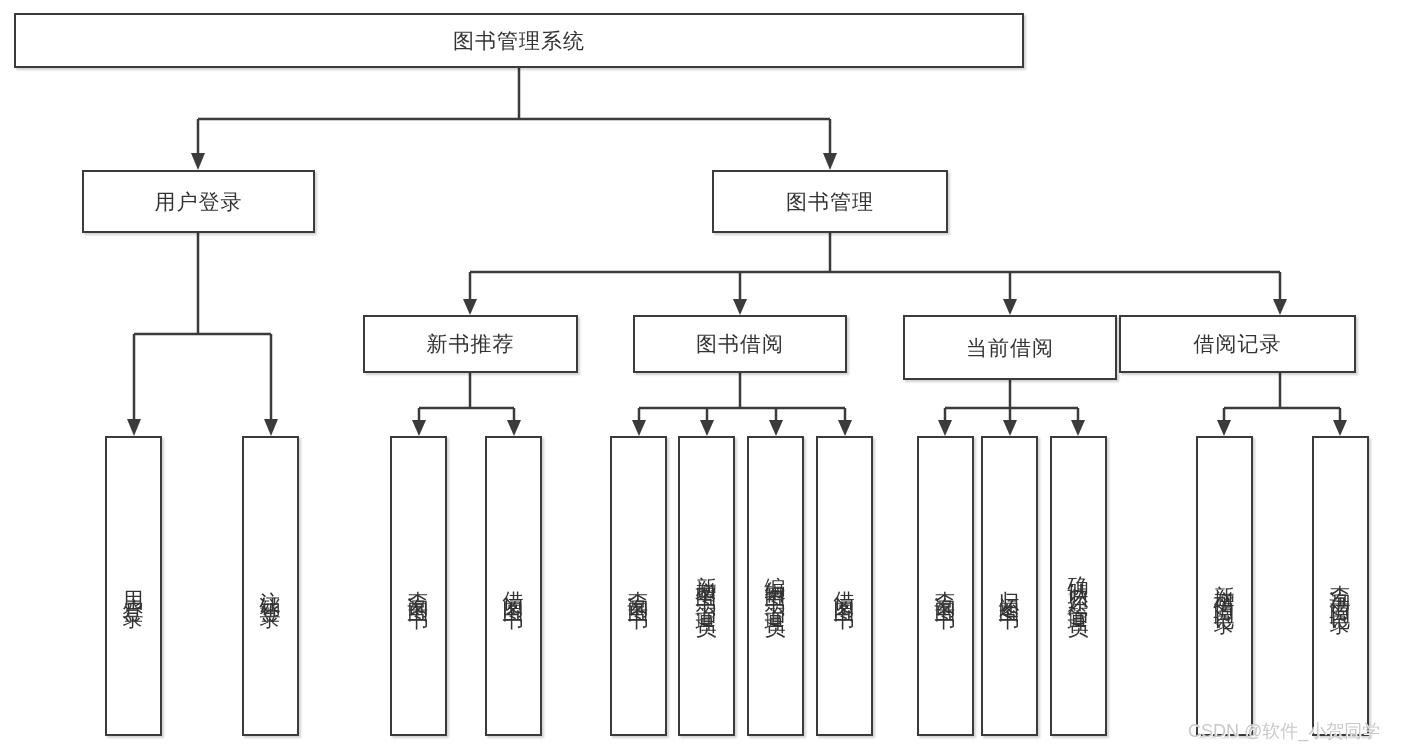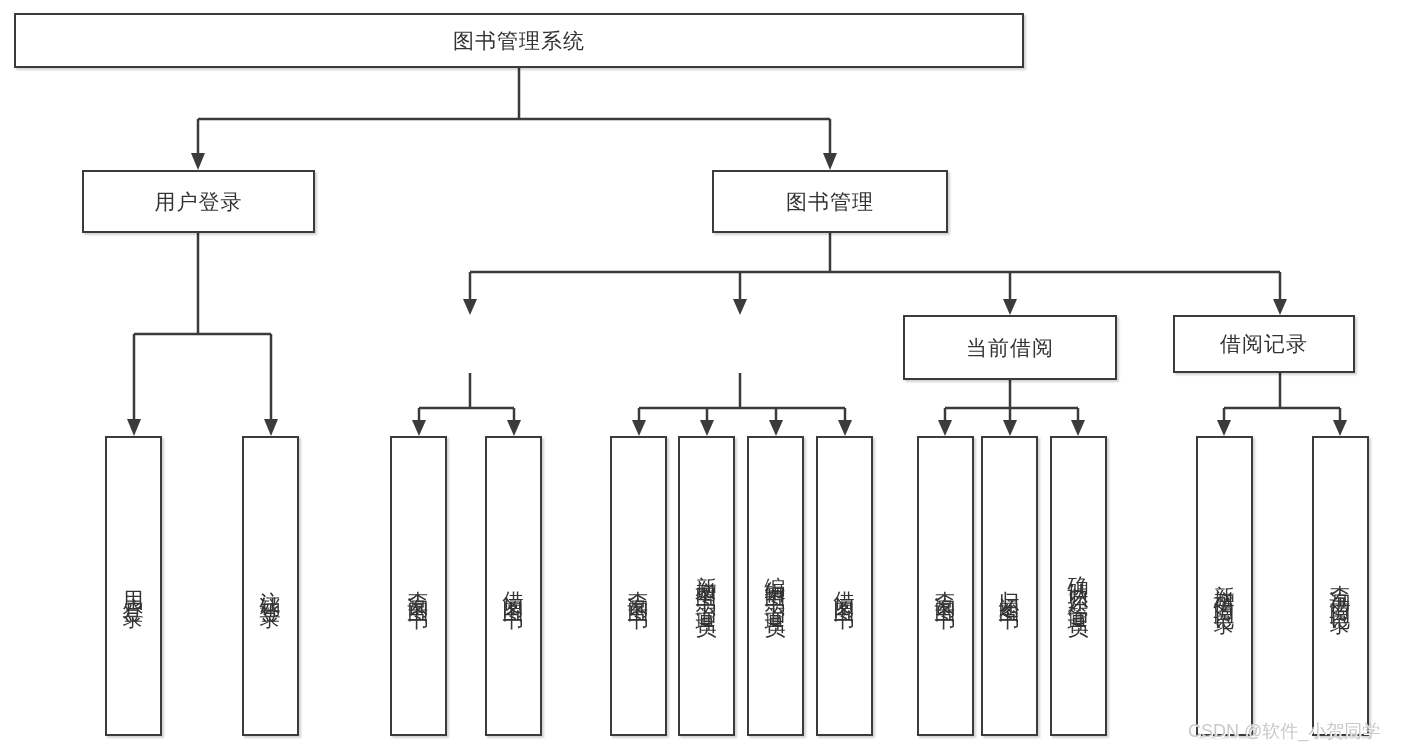--- a/index.html
+++ b/index.html
@@ -122,24 +122,30 @@
     <span class="h-label">图书管理系统</span>
   </div>
 
   <div class="box" style="left:82px;top:170px;width:233px;height:63px;">
     <span class="h-label">用户登录</span>
   </div>
   <div class="box" style="left:712px;top:170px;width:236px;height:63px;">
     <span class="h-label">图书管理</span>
   </div>
 
+  <div class="box" style="left:363px;top:315px;width:215px;height:58px;">
+    <span class="h-label">新书推荐</span>
+  </div>
+  <div class="box" style="left:633px;top:315px;width:214px;height:58px;">
+    <span class="h-label">图书借阅</span>
+  </div>
   <div class="box" style="left:903px;top:315px;width:214px;height:65px;">
     <span class="h-label">当前借阅</span>
   </div>
-  <div class="box" style="left:1173px;top:315px;width:182px;height:58px;text-align:center;">
+  <div class="box" style="left:1119px;top:315px;width:237px;height:58px;text-align:center;">
     <span class="h-label">借阅记录</span>
   </div>
 
   <div class="box leaf" style="left:105px;">
     <span class="v-label">用户登录</span>
   </div>
   <div class="box leaf" style="left:242px;">
     <span class="v-label">注销登录</span>
   </div>
 

